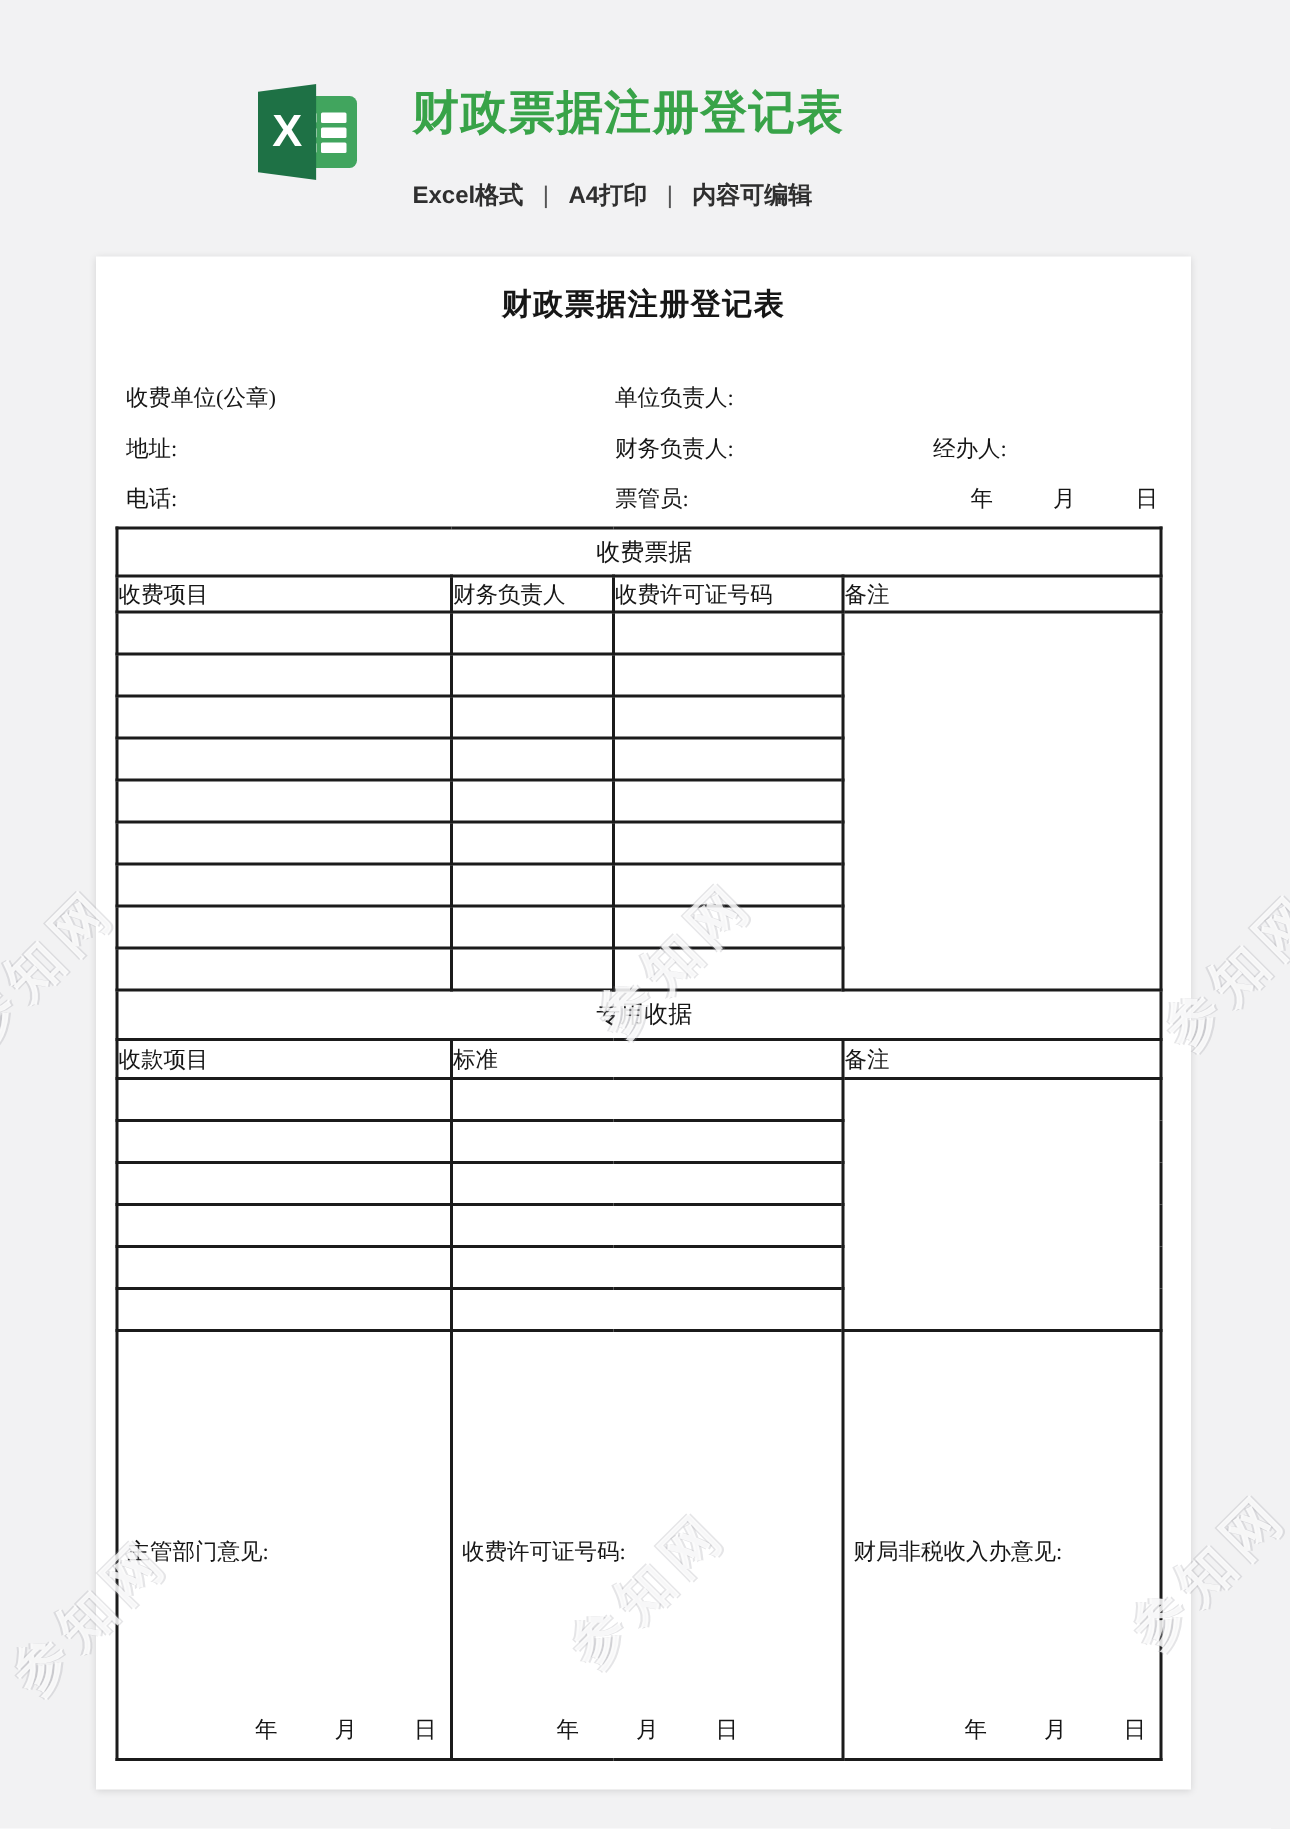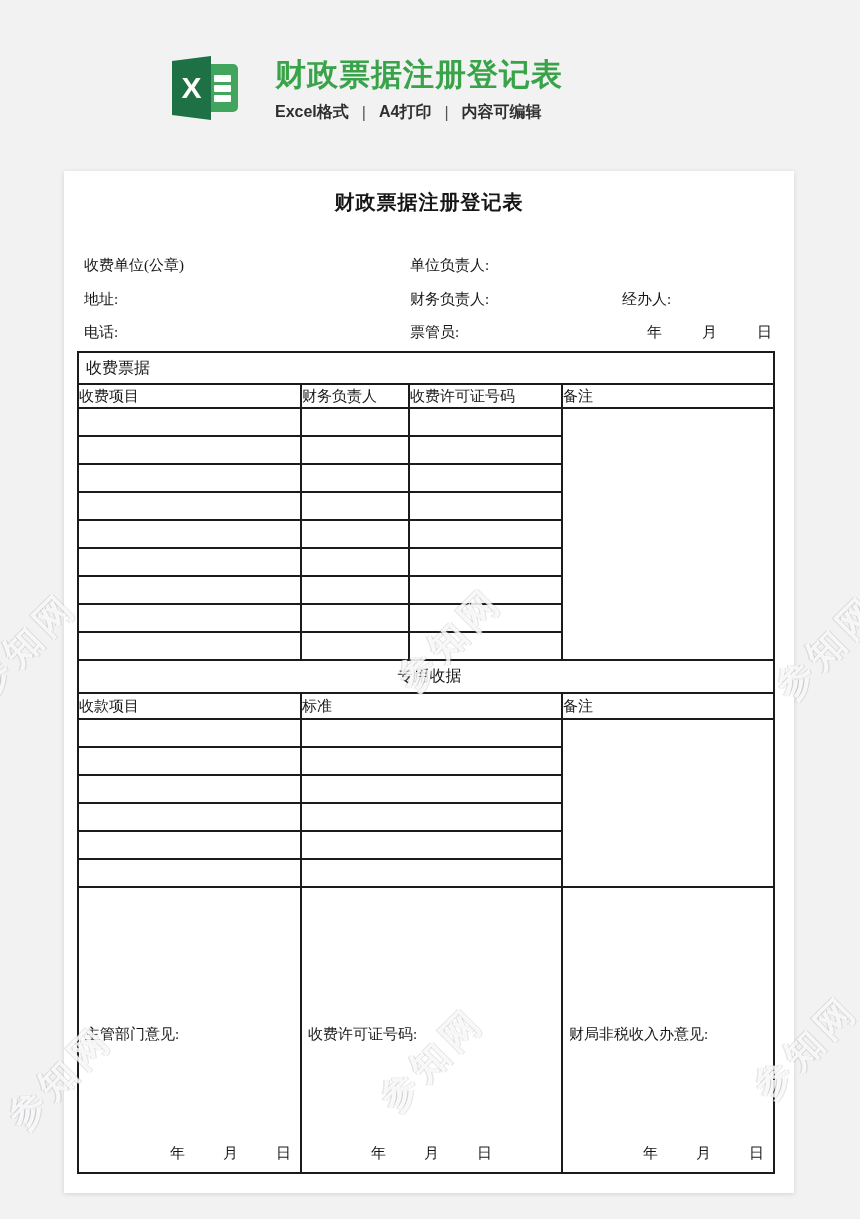--- a/index.html
+++ b/index.html
@@ -24,21 +24,21 @@
     clip-path:polygon(0 8%,100% 0,100% 100%,0 92%);
     display:flex;align-items:center;justify-content:center;
   }
   .xl-cover span{color:#fff;font-weight:bold;font-size:30px;line-height:1;}
   .head-text{margin-left:37px;}
   .tpl-title{
     margin:0;font-size:31px;line-height:1.2;font-weight:bold;
     color:#38a348;letter-spacing:1px;
   }
   .tpl-subtitle{
-    margin-top:9px;display:flex;align-items:center;gap:13px;
+    margin-top:27px;display:flex;align-items:center;gap:13px;
     font-size:16px;font-weight:bold;color:#2f2f2f;
   }
   .tpl-subtitle .pipe{color:#555;font-weight:normal;}
   
   .sheet{
     position:absolute;left:64px;top:171px;width:730px;height:1022px;
     background:#ffffff;box-shadow:0 1px 5px rgba(0,0,0,0.13);
     font-family:"Liberation Serif","DejaVu Serif",serif;color:#161616;
     z-index:1;
   }
@@ -56,21 +56,21 @@
   
   table.form{
     position:absolute;left:13px;top:180px;width:696px;
     border-collapse:collapse;table-layout:fixed;
   }
   table.form td,table.form th{
     border:2px solid #1b1b1b;font-weight:normal;
     font-size:15px;padding:0;vertical-align:middle;
   }
   tr.sec-label td{
-    height:30px;text-align:left;padding-left:7px;font-size:16px;
+    height:30px;text-align:center;padding-left:7px;font-size:16px;
   }
   tr.head-row th{height:22px;text-align:left;}
   tr.fee-row td{height:26px;}
   tr.sp-row td{height:26px;}
   tr.head-row2 th{height:24px;text-align:left;}
   tr.sec-label2 td{height:31px;text-align:center;padding-left:7px;font-size:16px;}
   td.opinion{
     height:284px;vertical-align:top;position:relative;
   }
   .op-label{padding:8px 24px 0 6px;font-size:15px;white-space:nowrap;}

